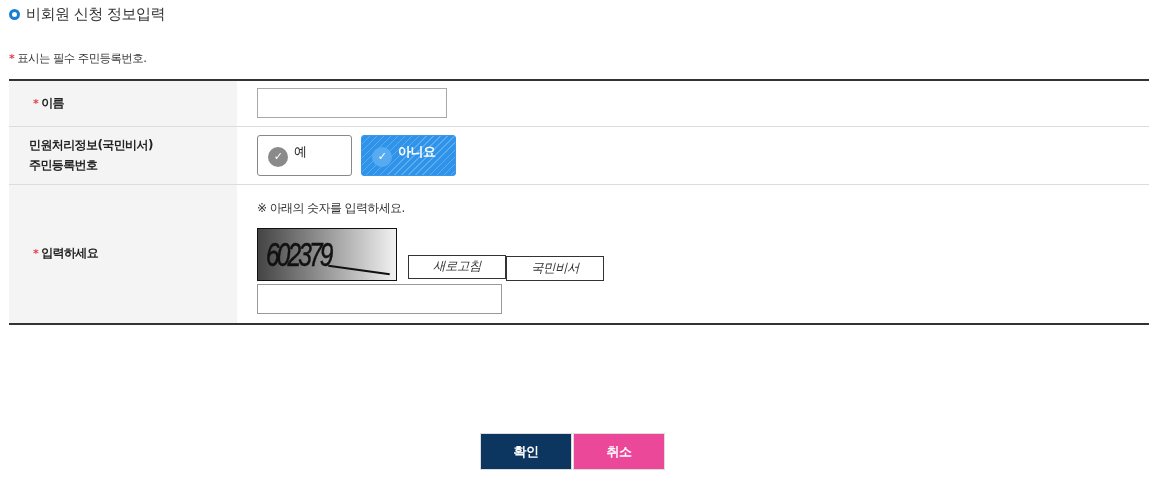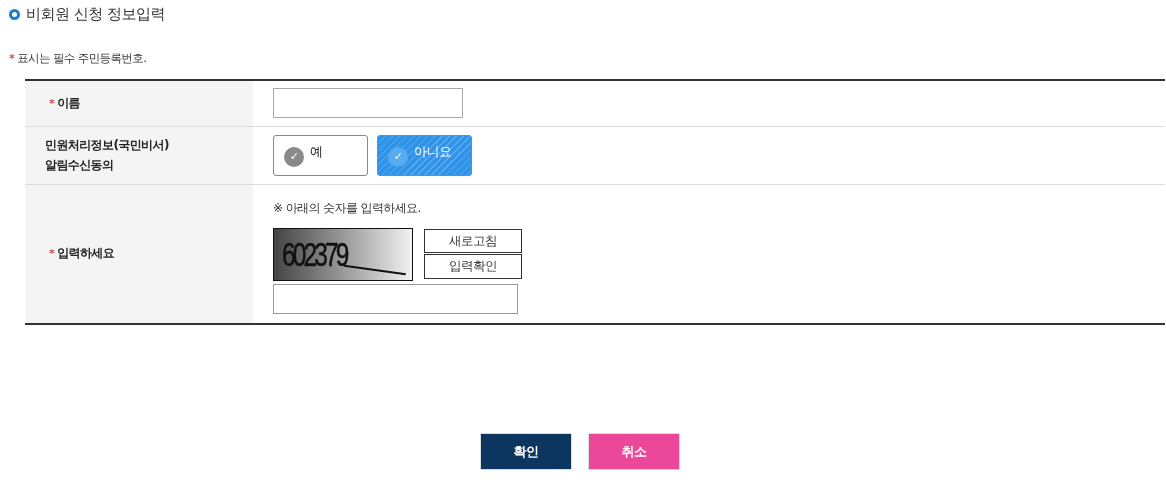--- a/index.html
+++ b/index.html
@@ -5,51 +5,51 @@
   * { box-sizing: border-box; margin: 0; padding: 0; }
   html, body { width: 1166px; height: 485px; background: #fff; overflow: hidden; }
   body { font-family: "DejaVu Sans", "Liberation Sans", sans-serif; color: #222; position: relative; }
 
   .title { position: absolute; left: 9px; top: 5px; display: flex; align-items: center; font-size: 15px; color: #333; letter-spacing: -0.5px; }
   .title .ring { width: 11px; height: 11px; border-radius: 50%; border: 3px solid #1a7ed6; margin-right: 6px; }
 
   .notice { position: absolute; left: 9px; top: 51px; font-size: 11.5px; color: #333; letter-spacing: -0.6px; display: flex; align-items: center; }
   .star { color: #e0434b; font-size: 11px; margin-right: 3px; font-weight: bold; }
 
-  table.form { position: absolute; left: 25px; top: 79px; width: 1140px; border-collapse: collapse; border-top: 2px solid #333; border-bottom: 2px solid #333; }
+  table.form { position: absolute; left: 9px; top: 79px; width: 1140px; border-collapse: collapse; border-top: 2px solid #333; border-bottom: 2px solid #333; }
   table.form tr { border-bottom: 1px solid #dcdcdc; }
   table.form tr:last-child { border-bottom: none; }
   table.form th { width: 228px; background: #f4f4f4; text-align: left; font-size: 12px; font-weight: bold; color: #222; padding-left: 20px; vertical-align: middle; letter-spacing: -0.6px; line-height: 20px; }
   table.form th.req { padding-left: 24px; }
   table.form td { padding-left: 20px; vertical-align: middle; }
 
   .inp { height: 30px; border: 1px solid #a9a9a9; background: #fff; display: inline-block; vertical-align: middle; }
   .dash { display: inline-block; width: 20px; text-align: center; color: #888; font-size: 12px; vertical-align: middle; }
 
   .radio-btn { display: inline-flex; align-items: center; height: 41px; border-radius: 3px; vertical-align: middle; font-size: 13px; letter-spacing: -0.5px; }
   .radio-btn .chk { width: 20px; height: 20px; border-radius: 50%; display: inline-flex; align-items: center; justify-content: center; color: #fff; font-size: 11px; margin-right: 6px; margin-top: 3px; }
   .yes { width: 95px; border: 1px solid #888; background: #fff; color: #222; padding-left: 10px; margin-right: 9px; }
   .yes .chk { background: #8a8a8a; }
   .no { width: 95px; border: 1px solid #3b97e8; color: #fff; padding-left: 10px;
         background-color: #2f93ea;
         background-image: repeating-linear-gradient(135deg, rgba(255,255,255,0.22) 0 1px, transparent 1px 5px); }
   .no .chk { background: #57abf0; }
   .radio-btn span.lbl { margin-top: -6px; }
 
   .cap-note { font-size: 12px; color: #333; letter-spacing: -0.6px; margin-bottom: 11px; }
-  .cap-row { display: flex; align-items: center; }
+  .cap-row { display: flex; align-items: flex-end; font-style: italic; }
   .cap-img { width: 140px; height: 53px; border: 1px solid #111; background: linear-gradient(90deg, #444 0%, #999 50%, #f2f2f2 100%); position: relative; overflow: hidden; }
   .cap-img .digits { position: absolute; left: 8px; top: 6px; font-family: "Liberation Sans Narrow", "Liberation Sans", sans-serif; font-size: 34px; color: #111; letter-spacing: -4px; transform: scaleX(0.72); transform-origin: left; -webkit-text-stroke: 0.5px #111; }
   .cap-img .line { position: absolute; left: 70px; top: 40px; width: 62px; height: 2px; background: #111; transform: rotate(8deg); }
-  .cap-btns { margin-left: 11px; display: flex; flex-direction: column; }
+  .cap-btns { margin-left: 11px; display: flex; }
   .cap-btn { width: 98px; height: 24px; border: 1px solid #333; background: #fff; font-size: 12.5px; color: #333; display: flex; align-items: center; justify-content: center; letter-spacing: -0.5px; }
   .cap-btn + .cap-btn { border-top: none; height: 25px; margin-top: 1px; border-top: 1px solid #333; }
   .cap-input { width: 245px; height: 30px; border: 1px solid #999; margin-top: 3px; }
 
-  .actions { position: absolute; top: 433px; left: 480px; display: flex; gap: 16px; }
+  .actions { position: absolute; top: 433px; left: 480px; display: flex; gap: 1px; }
   .act { width: 92px; height: 37px; display: flex; align-items: center; justify-content: center; color: #fff; font-size: 13px; font-weight: bold; border: 1px solid #ddd; letter-spacing: -0.5px; }
   .ok { background: #0c365f; }
   .cancel { background: #ec4899; }
 </style>
 </head>
 <body>
 
 <div class="title">
   <span class="ring"></span>
   <span>비회원 신청 정보입력</span>
@@ -66,46 +66,46 @@
     <th class="req">
       <span class="star">*</span><span>이름</span>
     </th>
     <td>
       <input class="inp" style="width: 190px;" value="">
     </td>
   </tr>
   <tr style="height:58px;margin-top:34px;">
     <th>
       <div>민원처리정보(국민비서)</div>
-      <div>알림수신동의</div>
+      <div>주민등록번호</div>
     </th>
     <td>
       <div class="radio-btn yes">
         <span class="chk">✓</span>
         <span class="lbl">예</span>
       </div><div class="radio-btn no">
         <span class="chk">✓</span>
-        <span class="lbl" style="font-weight:normal;">아니요</span>
+        <span class="lbl" style="font-weight:bold;">아니요</span>
       </div>
     </td>
   </tr>
   <tr style="height:140px;">
     <th class="req">
       <span class="star">*</span><span>입력하세요</span>
     </th>
     <td style="padding-top:6px;">
       <div class="cap-note">※ 아래의 숫자를 입력하세요.</div>
       <div class="cap-row">
         <div class="cap-img">
           <span class="digits">602379</span>
           <span class="line"></span>
         </div>
         <div class="cap-btns">
           <div class="cap-btn">새로고침</div>
-          <div class="cap-btn">입력확인</div>
+          <div class="cap-btn">국민비서</div>
         </div>
       </div>
       <input class="cap-input" value="" style="">
     </td>
   </tr>
 </tbody>
   </table>
 
 <div class="actions">
   <div class="act ok">확인</div>

